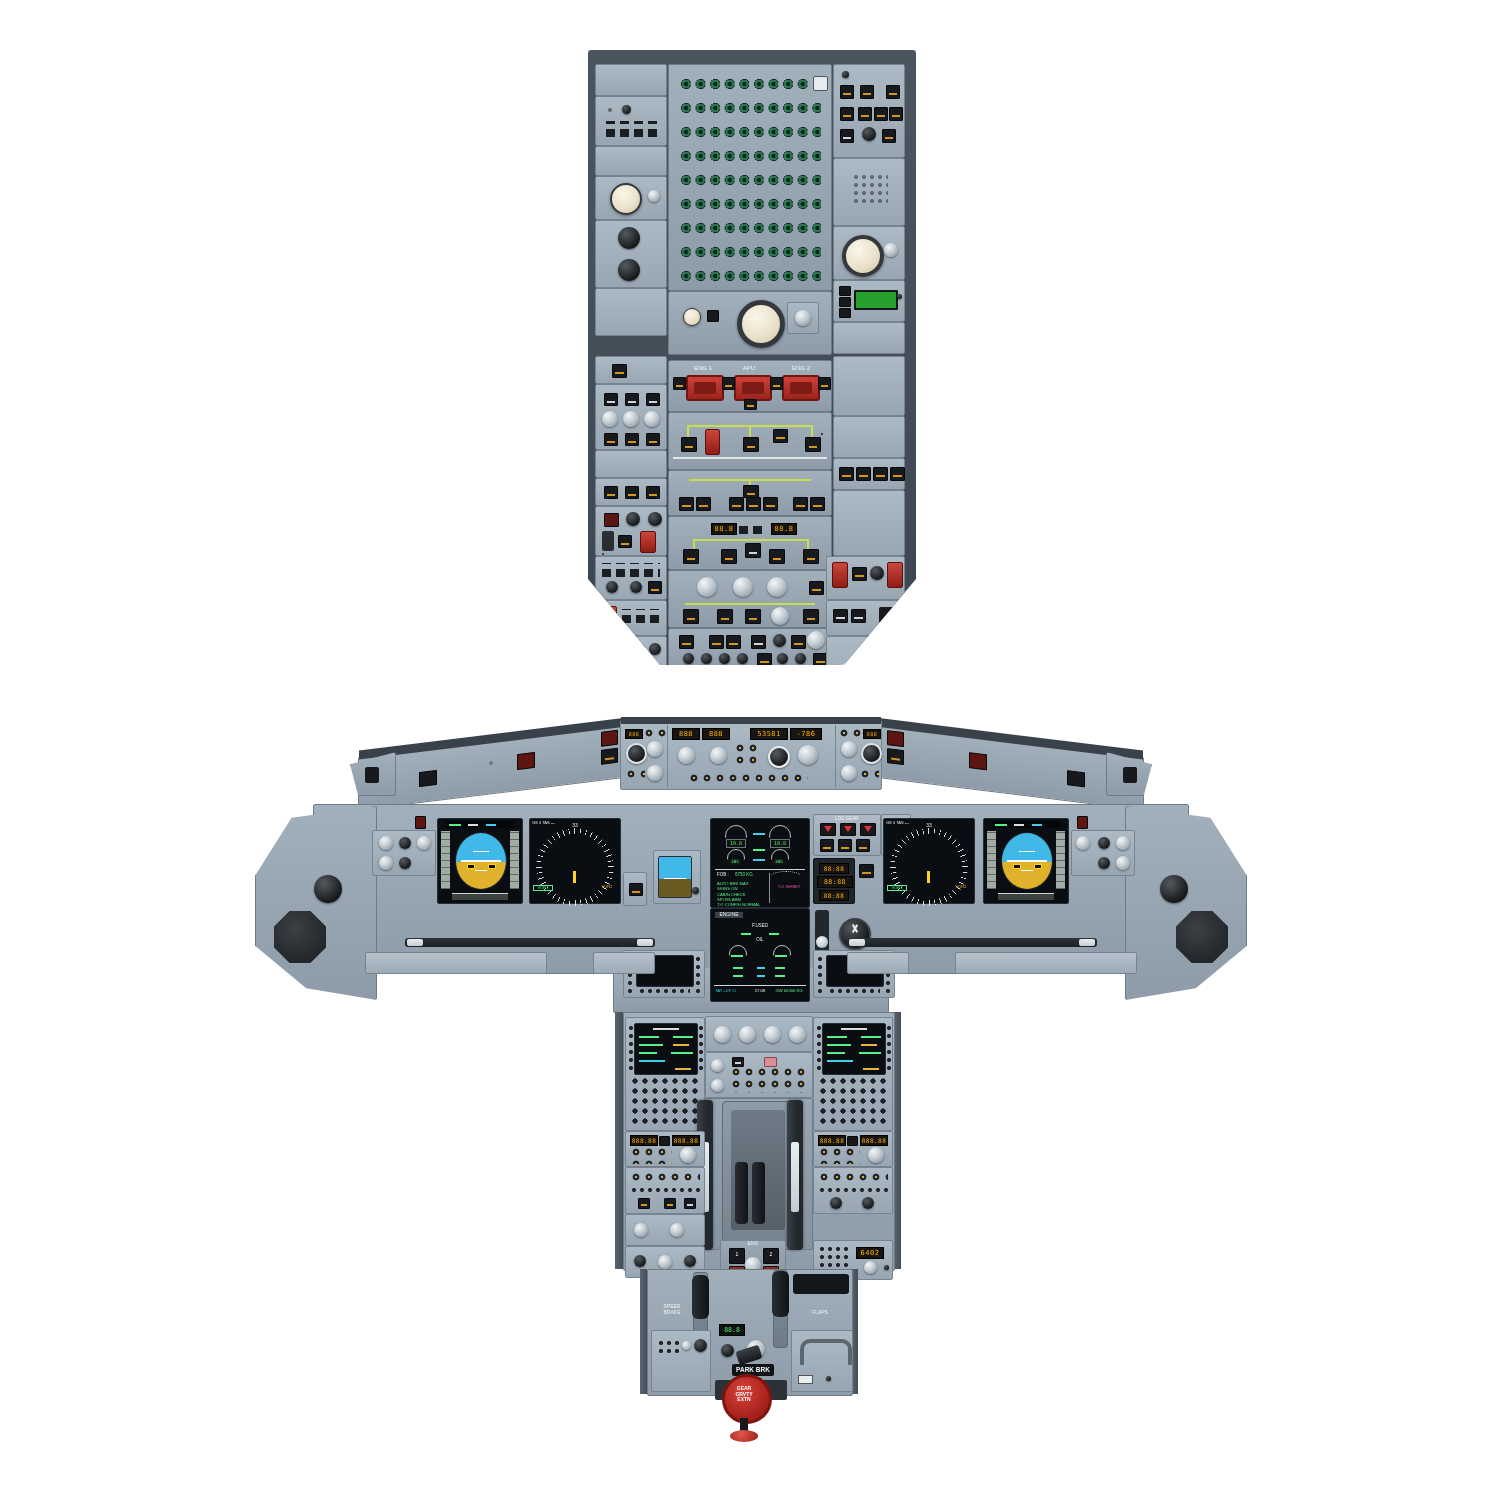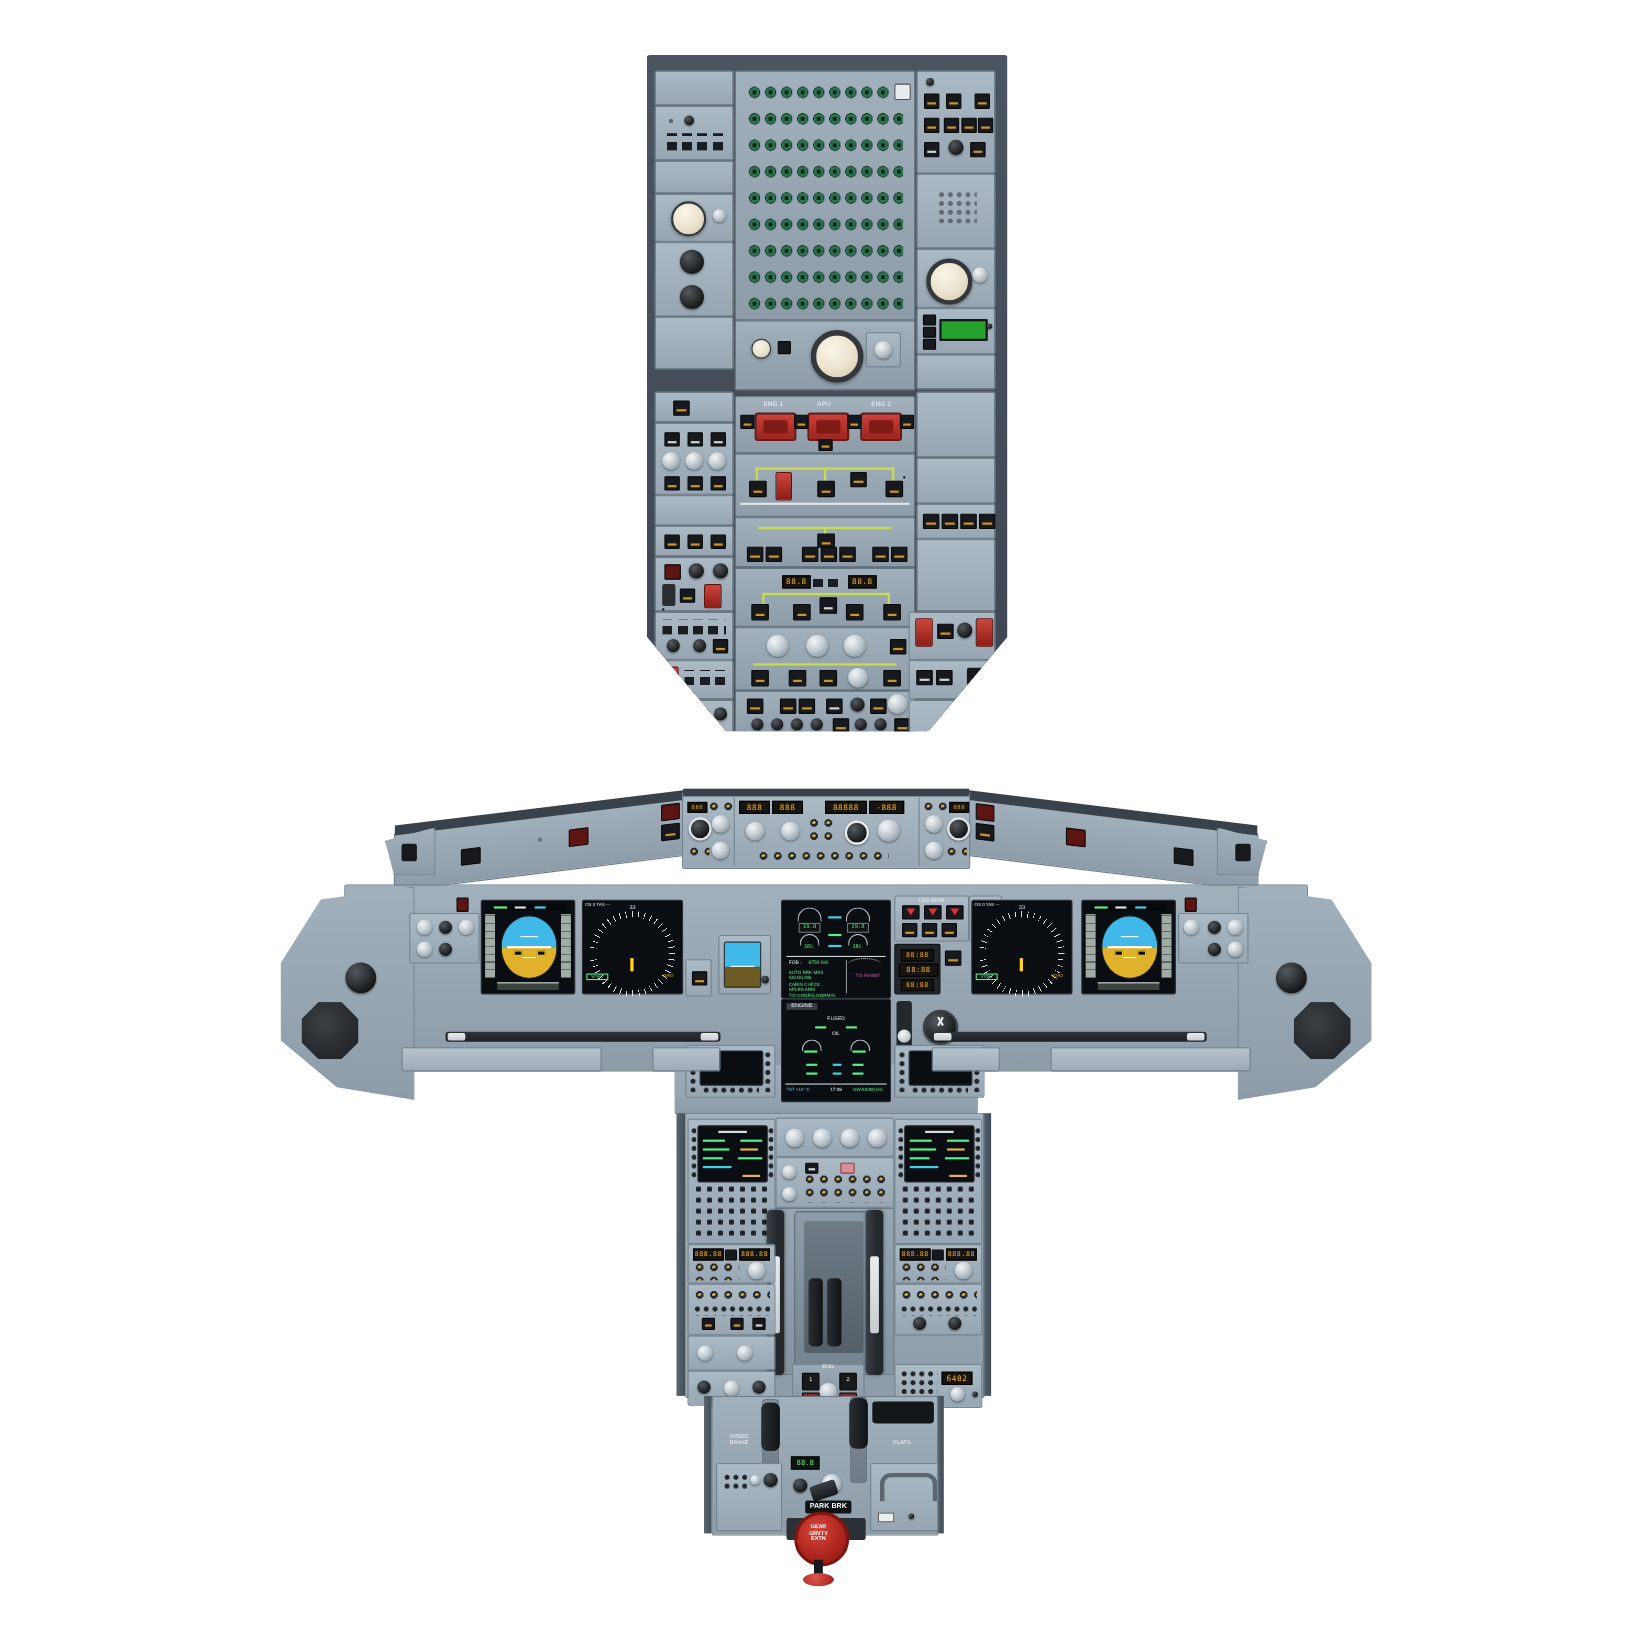--- a/index.html
+++ b/index.html
@@ -329,22 +329,22 @@
         <div class="abs keyslit" style="left:20px;top:3px;width:24px;height:10px;"></div>
         <div class="abs kb knob" style="left:3px;top:18px;width:17px;height:17px;border:2px solid #dfe3e6;"></div>
         <div class="abs km knob" style="left:24px;top:16px;width:16px;height:16px;"></div>
         <div class="abs km knob" style="left:24px;top:40px;width:16px;height:16px;"></div>
         <div class="abs keyslit" style="left:2px;top:44px;width:20px;height:10px;"></div>
       </div>
 
       <div class="abs" style="left:47px;top:4px;width:166px;height:62px;">
         <div class="abs seg" style="left:4px;top:3px;width:26px;height:10px;font-size:7px;line-height:10px;">888</div>
         <div class="abs seg" style="left:34px;top:3px;width:26px;height:10px;font-size:7px;line-height:10px;">888</div>
-        <div class="abs seg" style="left:82px;top:3px;width:36px;height:10px;font-size:7px;line-height:10px;">88888</div>
-        <div class="abs seg" style="left:122px;top:3px;width:30px;height:10px;font-size:7px;line-height:10px;">-888</div>
+        <div class="abs seg" style="left:82px;top:3px;width:36px;height:10px;font-size:7px;line-height:10px;">53581</div>
+        <div class="abs seg" style="left:122px;top:3px;width:30px;height:10px;font-size:7px;line-height:10px;">-786</div>
         <div class="abs km knob" style="left:10px;top:22px;width:17px;height:17px;"></div>
         <div class="abs km knob" style="left:42px;top:22px;width:17px;height:17px;"></div>
         <div class="abs keyslit" style="left:66px;top:18px;width:28px;height:24px;"></div>
         <div class="abs kb knob" style="left:100px;top:21px;width:18px;height:18px;border:2px solid #e8ecee;"></div>
         <div class="abs km knob" style="left:130px;top:20px;width:20px;height:20px;"></div>
         <div class="abs keyslit" style="left:20px;top:48px;width:120px;height:11px;"></div>
       </div>
 
       <div class="abs" style="left:214px;top:4px;width:44px;height:62px;border-left:1px solid #76848f;">
         <div class="abs keyslit" style="left:2px;top:3px;width:24px;height:10px;"></div>

